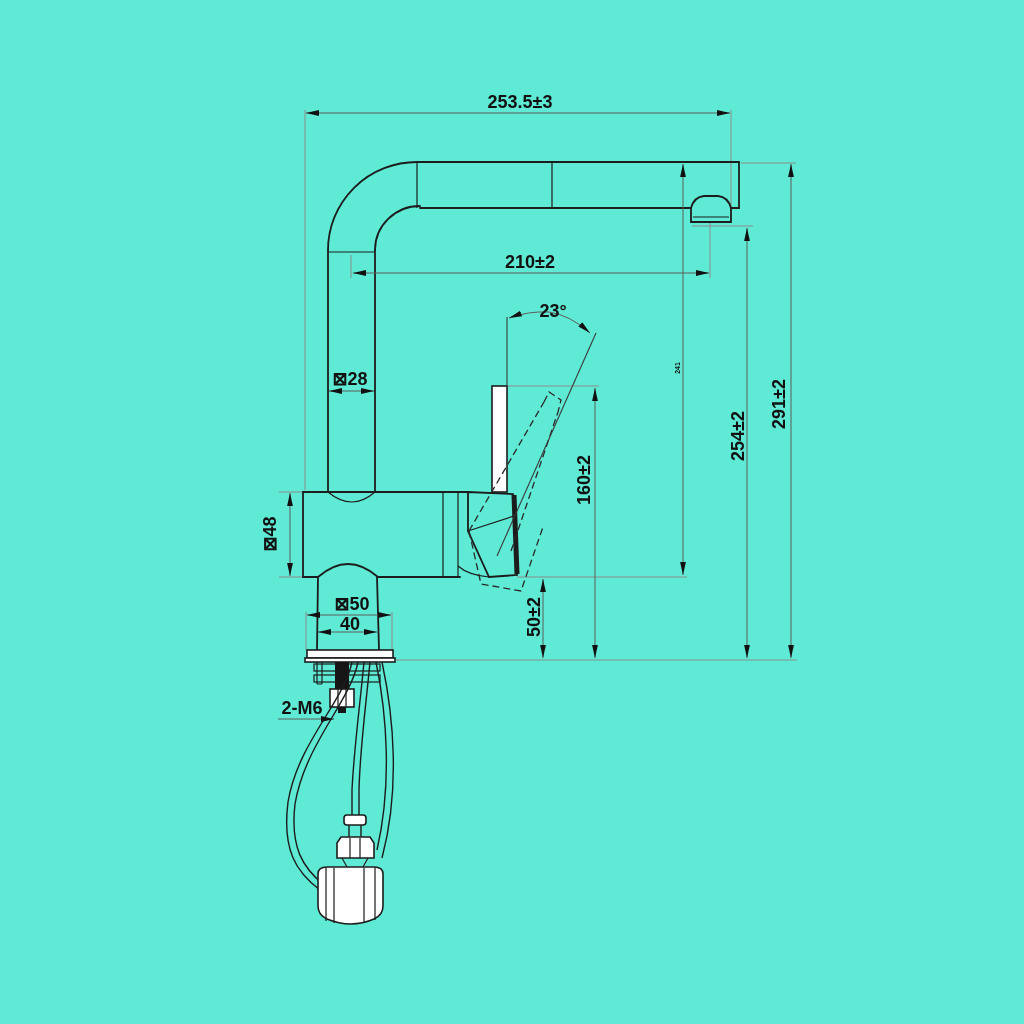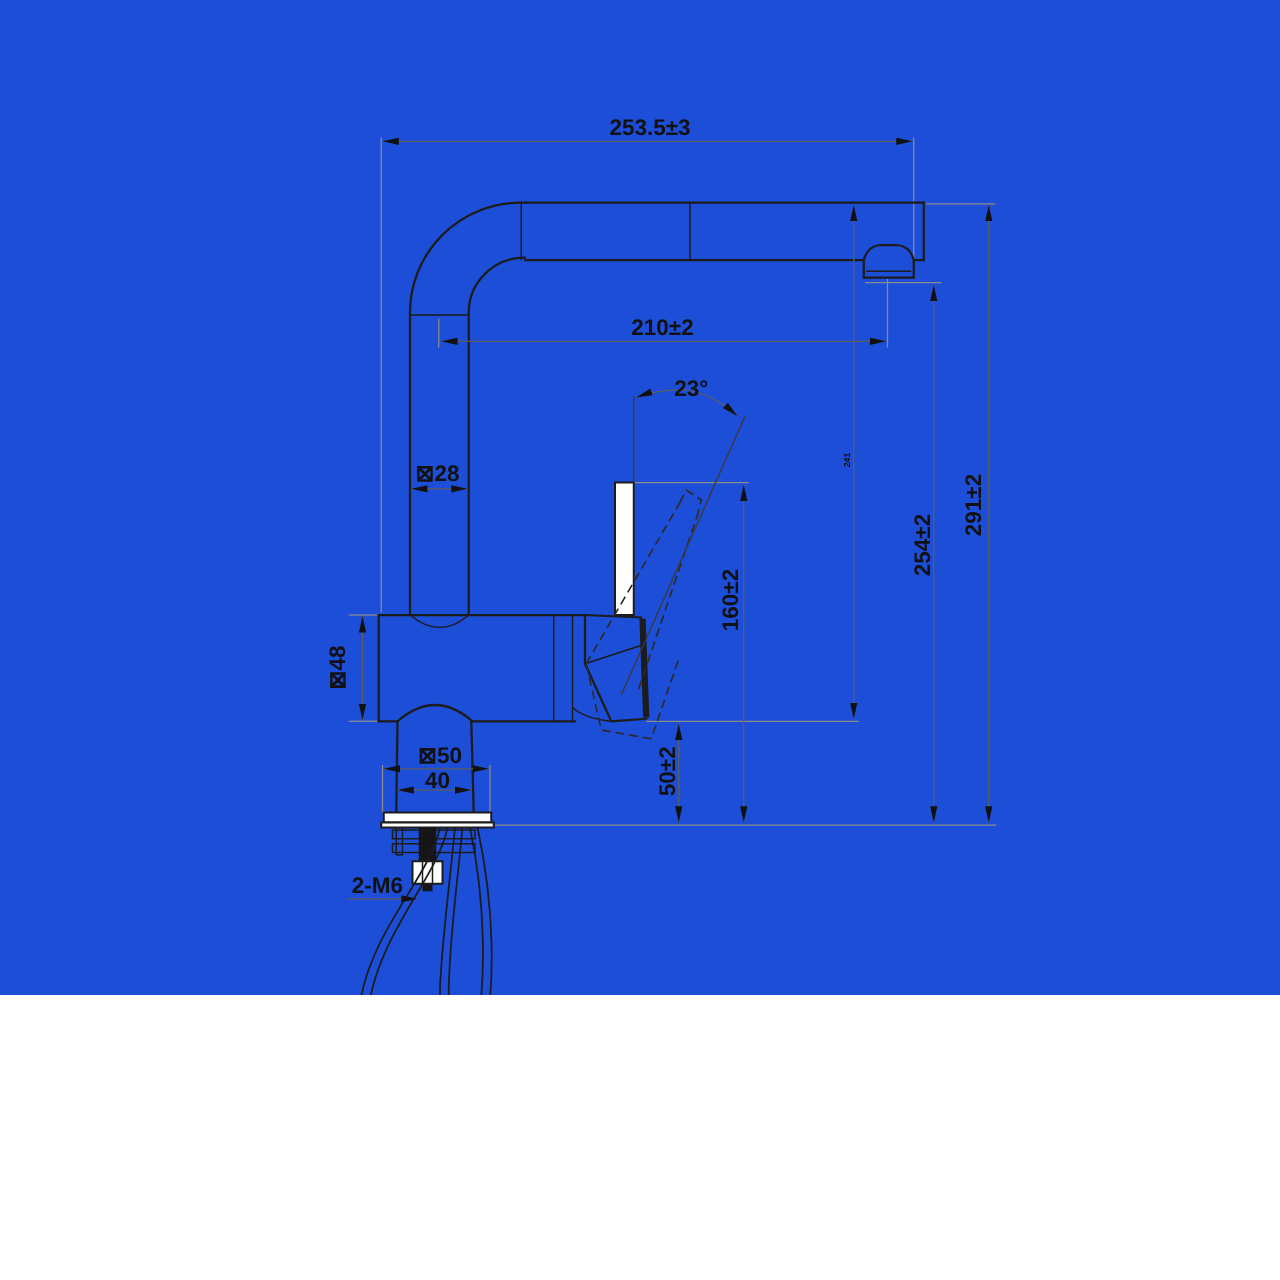--- a/index.html
+++ b/index.html
@@ -1,16 +1,16 @@
 <!DOCTYPE html>
 <html><head>
 <meta charset="utf-8">
 <style>
   html,body{margin:0;padding:0;background:#ffffff;}
-  .page{position:relative;width:1024px;height:796px;background:#1d4ed8;overflow:hidden;
+  .page{position:relative;width:1024px;height:1024px;background:#5eead4;overflow:hidden;
         font-family:"Liberation Sans", sans-serif;}
   svg{position:absolute;left:0;top:0;}
   text{font-family:"Liberation Sans", sans-serif;font-weight:bold;fill:#111;}
   .dimtxt{font-size:18px;}
   .tinytxt{font-size:7px;}
   .obj{stroke:#1c1c1c;stroke-width:1.8;fill:none;stroke-linecap:round;}
   .objthin{stroke:#1c1c1c;stroke-width:1.2;fill:none;}
   .objfill{stroke:#1c1c1c;stroke-width:1.6;fill:#ffffff;}
   .dark{fill:#161616;stroke:none;}
   .dash{stroke:#2a2a2a;stroke-width:1.3;fill:none;stroke-dasharray:7 4;}

